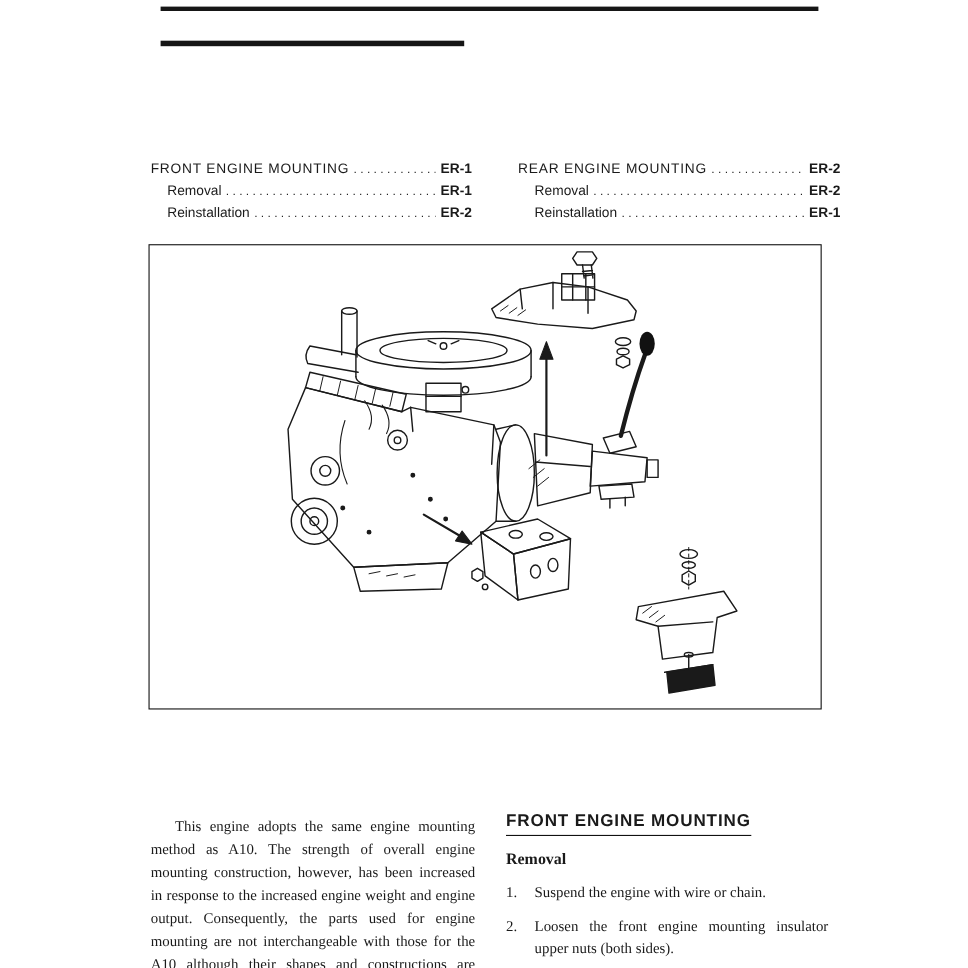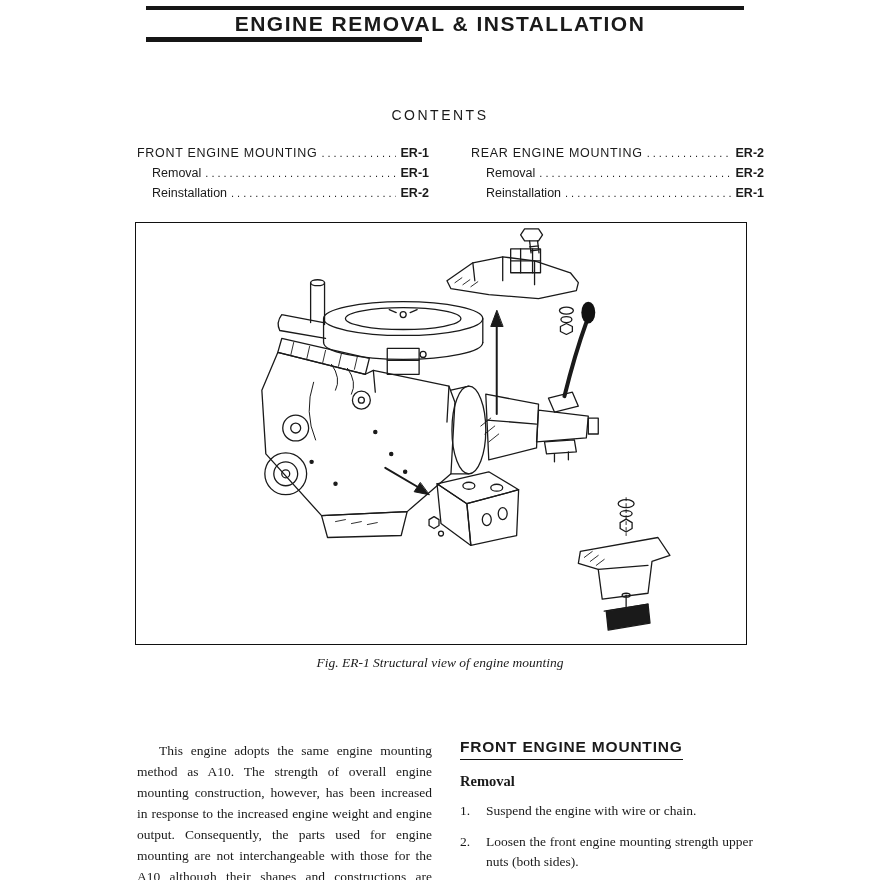--- a/index.html
+++ b/index.html
@@ -49,23 +49,21 @@
           font-size:13.5px; line-height:20px; text-align:justify; }
   .step-num { width:26px; flex:none; }
   .step-text { flex:1; }
 </style>
 </head>
 <body>
 
 <div class="page">
 
   <div class="rule-top"></div>
-  <div class="header-title">ENGINE REMOVAL &amp; INSTALLATION</div>
   <div class="rule-sub"></div>
-  <div class="contents-heading">CONTENTS</div>
 
   <div class="toc left">
     <div class="toc-row main">
       <span class="toc-label">FRONT ENGINE MOUNTING</span>
       <span class="dots">................................................................................</span>
       <span class="toc-page">ER-1</span>
     </div>
     <div class="toc-row sub">
       <span class="toc-label">Removal</span>
       <span class="dots">................................................................................</span>
@@ -212,32 +210,31 @@
           <path d="M492,386 v-12"></path>
           <ellipse cx="492" cy="374" rx="4" ry="2"></ellipse>
           <path d="M470,390 L514,383"></path>
           <path d="M472,390 L514,383 L516,402 L474,409 Z" fill="#1a1a1a"></path>
         </g>
 
       </g>
     </svg>
   </div>
 
-  <div class="figure-caption">Fig. ER-1  Structural view of engine mounting</div>
 
   <div class="col-left">
     <p>This engine adopts the same engine mounting method as A10. The strength of overall engine mounting construction, however, has been increased in response to the increased engine weight and engine output. Consequently, the parts used for engine mounting are not interchangeable with those for the A10 although their shapes and constructions are similar.</p>
   </div>
 
   <div class="col-right">
     <div class="section-heading">FRONT ENGINE MOUNTING</div>
     <div class="sub-heading">Removal</div>
     <div class="step">
       <span class="step-num">1.</span>
       <span class="step-text">Suspend the engine with wire or chain.</span>
     </div>
     <div class="step">
       <span class="step-num">2.</span>
-      <span class="step-text">Loosen the front engine mounting strength upper nuts (both sides).</span>
+      <span class="step-text">Loosen the front engine mounting insulator upper nuts (both sides).</span>
     </div>
   </div>
 
 </div>
 
 </body></html>

